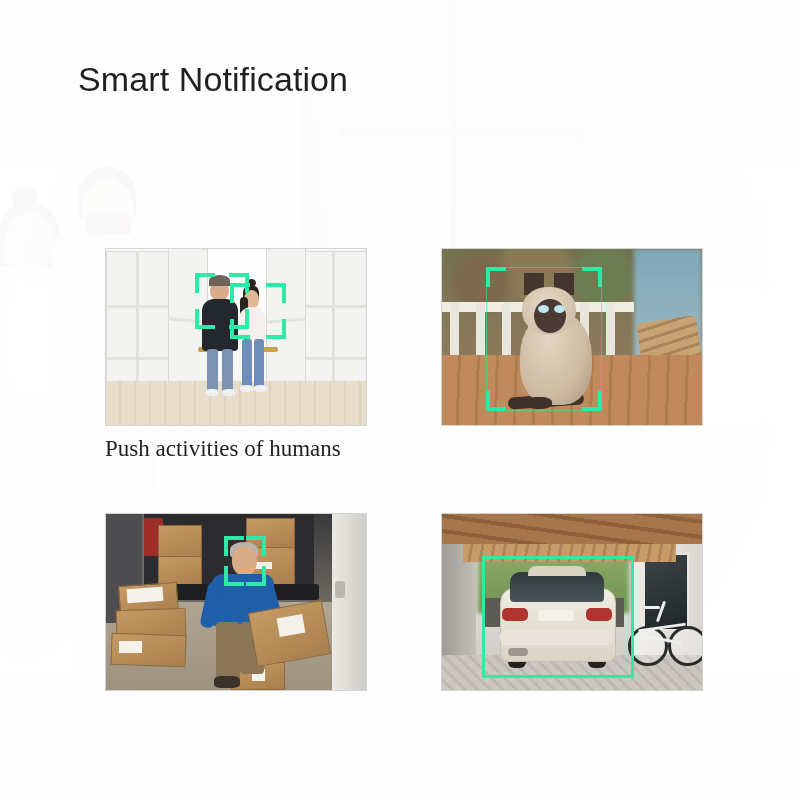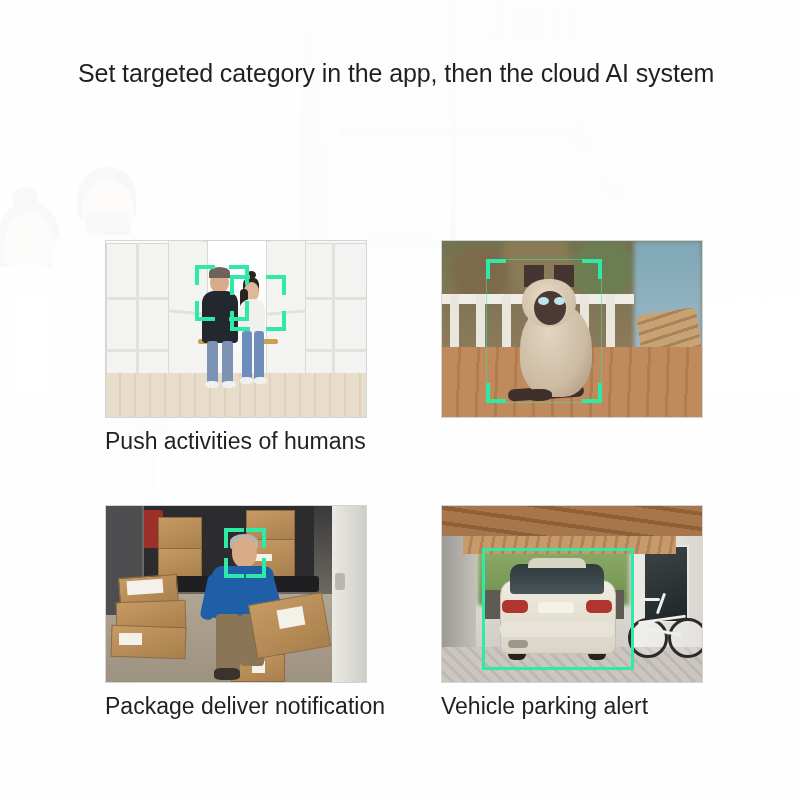--- a/index.html
+++ b/index.html
@@ -74,21 +74,21 @@
 
   
   .text-block{position:absolute;left:78px;top:58px;width:706px;}
   .headline{
     font-size:34px;line-height:42px;color:#231f20;letter-spacing:.1px;margin:0 0 2px 0;
     font-weight:400;
   }
   .body-line{font-size:25px;line-height:30px;color:#231f20;margin:0;letter-spacing:-.1px;}
 
   
-  .grid{position:absolute;left:105px;top:240px;width:570px;}
+  .grid{position:absolute;left:105px;top:248px;width:570px;font-family:Liberation Serif, serif;}
   .row{display:flex;gap:74px;}
   .row + .row{margin-top:50px;}
   .card{width:262px;}
   .thumb{
     position:relative;width:262px;height:178px;overflow:hidden;
     border:1px solid #d4d4d4;box-sizing:border-box;background:#ddd;
   }
   .caption{
     margin-top:9px;font-size:23px;line-height:28px;color:#231f20;white-space:nowrap;
   }
@@ -227,21 +227,21 @@
     <div class="p-torso m-torso"></div>
     <div class="p-legs m-legs"></div>
     <div class="p-shoe m-shoe"></div>
   </div>
 
   <div class="bg-veil"></div>
   <div class="bg-veil2"></div>
 </div>
 
 <div class="text-block">
-  <p class="body-line">Set targeted category in the app, then the cloud AI system</p>
+  <div class="headline">Smart Notification</div>
 </div>
 
 <div class="grid">
 
   <div class="row">
 
     <div class="card">
       <div class="thumb">
         <div class="s1">
           <div class="glass" style="left:0;top:0;width:100%;height:100%"></div>
@@ -387,21 +387,20 @@
           <div class="boxlabel" style="left:66%;top:58%;width:10%;height:11%;transform:rotate(-10deg)"></div>
 
           <div class="bracket" style="left:118px;top:22px;width:42px;height:50px;">
             <span class="c tl"></span>
               <span class="c tr"></span>
             <span class="c bl"></span>
               <span class="c br"></span>
           </div>
         </div>
       </div>
-      <div class="caption">Package deliver notification</div>
     </div>
 
     <div class="card">
       <div class="thumb">
         <div class="s4">
           <div class="garden"></div>
           <div class="hedge"></div>
           <div class="wallL"></div>
           <div class="wallR"></div>
           <div class="windowR"></div>
@@ -427,17 +426,16 @@
             <div class="wheel" style="left:226px;top:112px;width:34px;height:34px"></div>
             <div class="bar" style="left:196px;top:112px;width:48px;transform:rotate(-8deg)"></div>
             <div class="bar" style="left:200px;top:124px;width:40px;transform:rotate(10deg)"></div>
             <div class="bar" style="left:208px;top:96px;width:22px;transform:rotate(-70deg)"></div>
             <div class="bar" style="left:200px;top:92px;width:18px;"></div>
           </div>
 
           <div class="bracket full" style="left:40px;top:42px;width:152px;height:122px;"></div>
         </div>
       </div>
-      <div class="caption">Vehicle parking alert</div>
     </div>
 
   </div>
 </div>
 
 </body></html>

